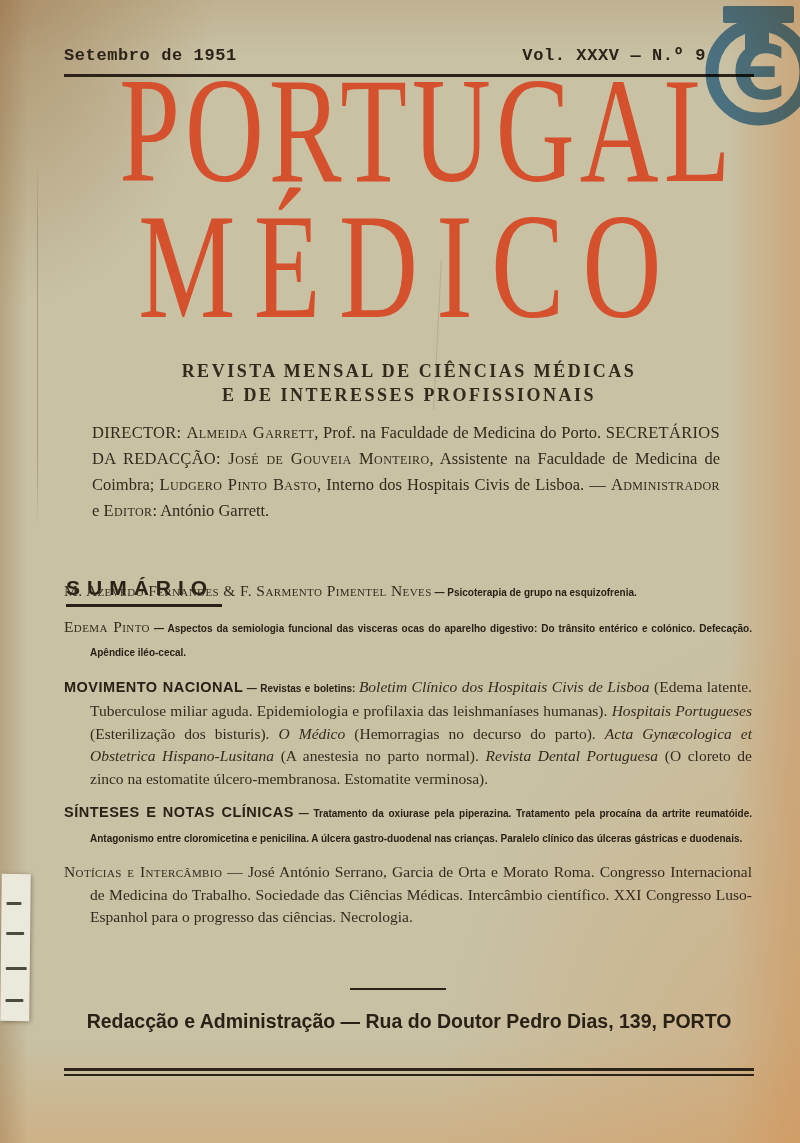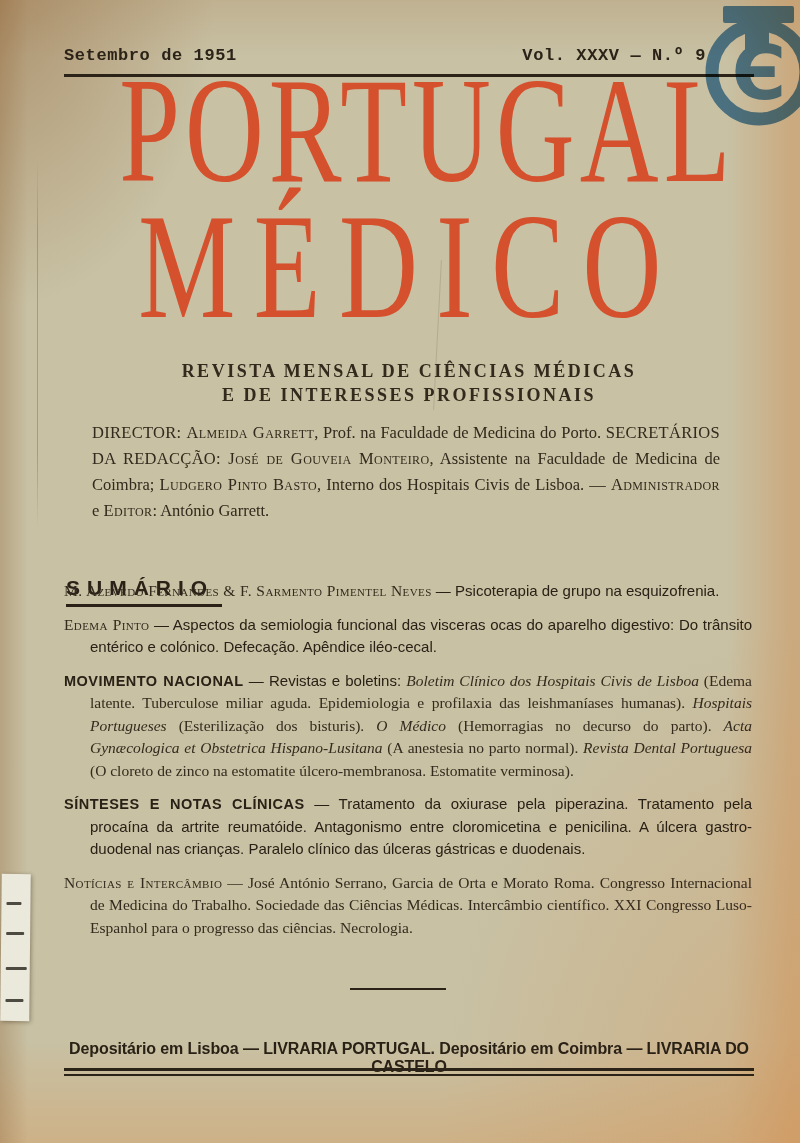--- a/index.html
+++ b/index.html
@@ -40,21 +40,21 @@
 
   .entries { position:absolute; top:580px; left:0; right:2px; font-size:15.5px; line-height:22.5px; color:#342a1d; }
   .entries p.entry { margin:0; text-align:justify; padding-left:26px; text-indent:-26px; }
   .entries p.entry + p.entry { margin-top:11px; }
   .entries p.entry:nth-child(n+3) { margin-top:15px; }
 
   .seg-plain { }
   .seg-caps { letter-spacing:.3px; }
   .seg-smallcaps { font-variant:small-caps; letter-spacing:.4px; }
   .seg-italic { font-style:italic; }
-  .seg-bold { font-family:"Liberation Sans", sans-serif; font-weight:normal; font-size:15px; color:#2a2116; }
+  .seg-bold { font-family:"Liberation Sans", sans-serif; font-weight:bold; font-size:10px; color:#2a2116; }
   .seg-boldcaps { font-family:"Liberation Sans", sans-serif; font-weight:bold; font-size:14.5px; letter-spacing:.5px; color:#2a2116; }
 
   .short-rule { position:absolute; top:988px; left:286px; width:96px; height:2px; background:#2b2317; }
 
   .addr1 { position:absolute; top:1010px; left:0; right:0; text-align:center;
     font-family:"Liberation Sans", sans-serif; font-weight:bold; font-size:19.5px; color:#2a2116; }
   .addr2 { position:absolute; top:1040px; left:0; right:0; text-align:center;
     font-family:"Liberation Sans", sans-serif; font-weight:bold; font-size:16px; letter-spacing:-.1px; color:#2a2116; }
 
   .double-rule { position:absolute; top:1068px; left:0; right:0; height:3px;
@@ -127,19 +127,19 @@
     <div class="entries">
         <p class="entry"><span class="seg-smallcaps">M. Azevedo Fernandes &amp; F. Sarmento Pimentel Neves</span><span class="seg-bold"> — Psicoterapia de grupo na esquizofrenia.</span></p>
         <p class="entry"><span class="seg-smallcaps">Edema Pinto</span><span class="seg-bold"> — Aspectos da semiologia funcional das visceras ocas do aparelho digestivo: Do trânsito entérico e colónico. Defecação. Apêndice iléo-cecal.</span></p>
         <p class="entry"><span class="seg-boldcaps">MOVIMENTO NACIONAL</span><span class="seg-bold"> — Revistas e boletins: </span><span class="seg-italic">Boletim Clínico dos Hospitais Civis de Lisboa</span><span class="seg-plain"> (Edema latente. Tuberculose miliar aguda. Epidemiologia e profilaxia das leishmaníases humanas). </span><span class="seg-italic">Hospitais Portugueses</span><span class="seg-plain"> (Esterilização dos bisturis). </span><span class="seg-italic">O Médico</span><span class="seg-plain"> (Hemorragias no decurso do parto). </span><span class="seg-italic">Acta Gynæcologica et Obstetrica Hispano-Lusitana</span><span class="seg-plain"> (A anestesia no parto normal). </span><span class="seg-italic">Revista Dental Portuguesa</span><span class="seg-plain"> (O cloreto de zinco na estomatite úlcero-membranosa. Estomatite verminosa).</span></p>
         <p class="entry"><span class="seg-boldcaps">SÍNTESES E NOTAS CLÍNICAS</span><span class="seg-bold"> — Tratamento da oxiurase pela piperazina. Tratamento pela procaína da artrite reumatóide. Antagonismo entre cloromicetina e penicilina. A úlcera gastro-duodenal nas crianças. Paralelo clínico das úlceras gástricas e duodenais.</span></p>
         <p class="entry"><span class="seg-smallcaps">Notícias e Intercâmbio</span><span class="seg-plain"> — José António Serrano, Garcia de Orta e Morato Roma. Congresso Internacional de Medicina do Trabalho. Sociedade das Ciências Médicas. Intercâmbio científico. XXI Congresso Luso-Espanhol para o progresso das ciências. Necrologia.</span></p>
       </div>
 
     <div class="short-rule"></div>
 
-    <div class="addr2">Depositário em Lisboa — LIVRARIA PORTUGAL.  Depositário em Coimbra — LIVRARIA DO CASTELO</div>
+    <div class="addr1">Redacção e Administração — Rua do Doutor Pedro Dias, 139, PORTO</div>
 
     <div class="double-rule"></div>
 
 
   </div>
 </div>
 
 </body></html>

